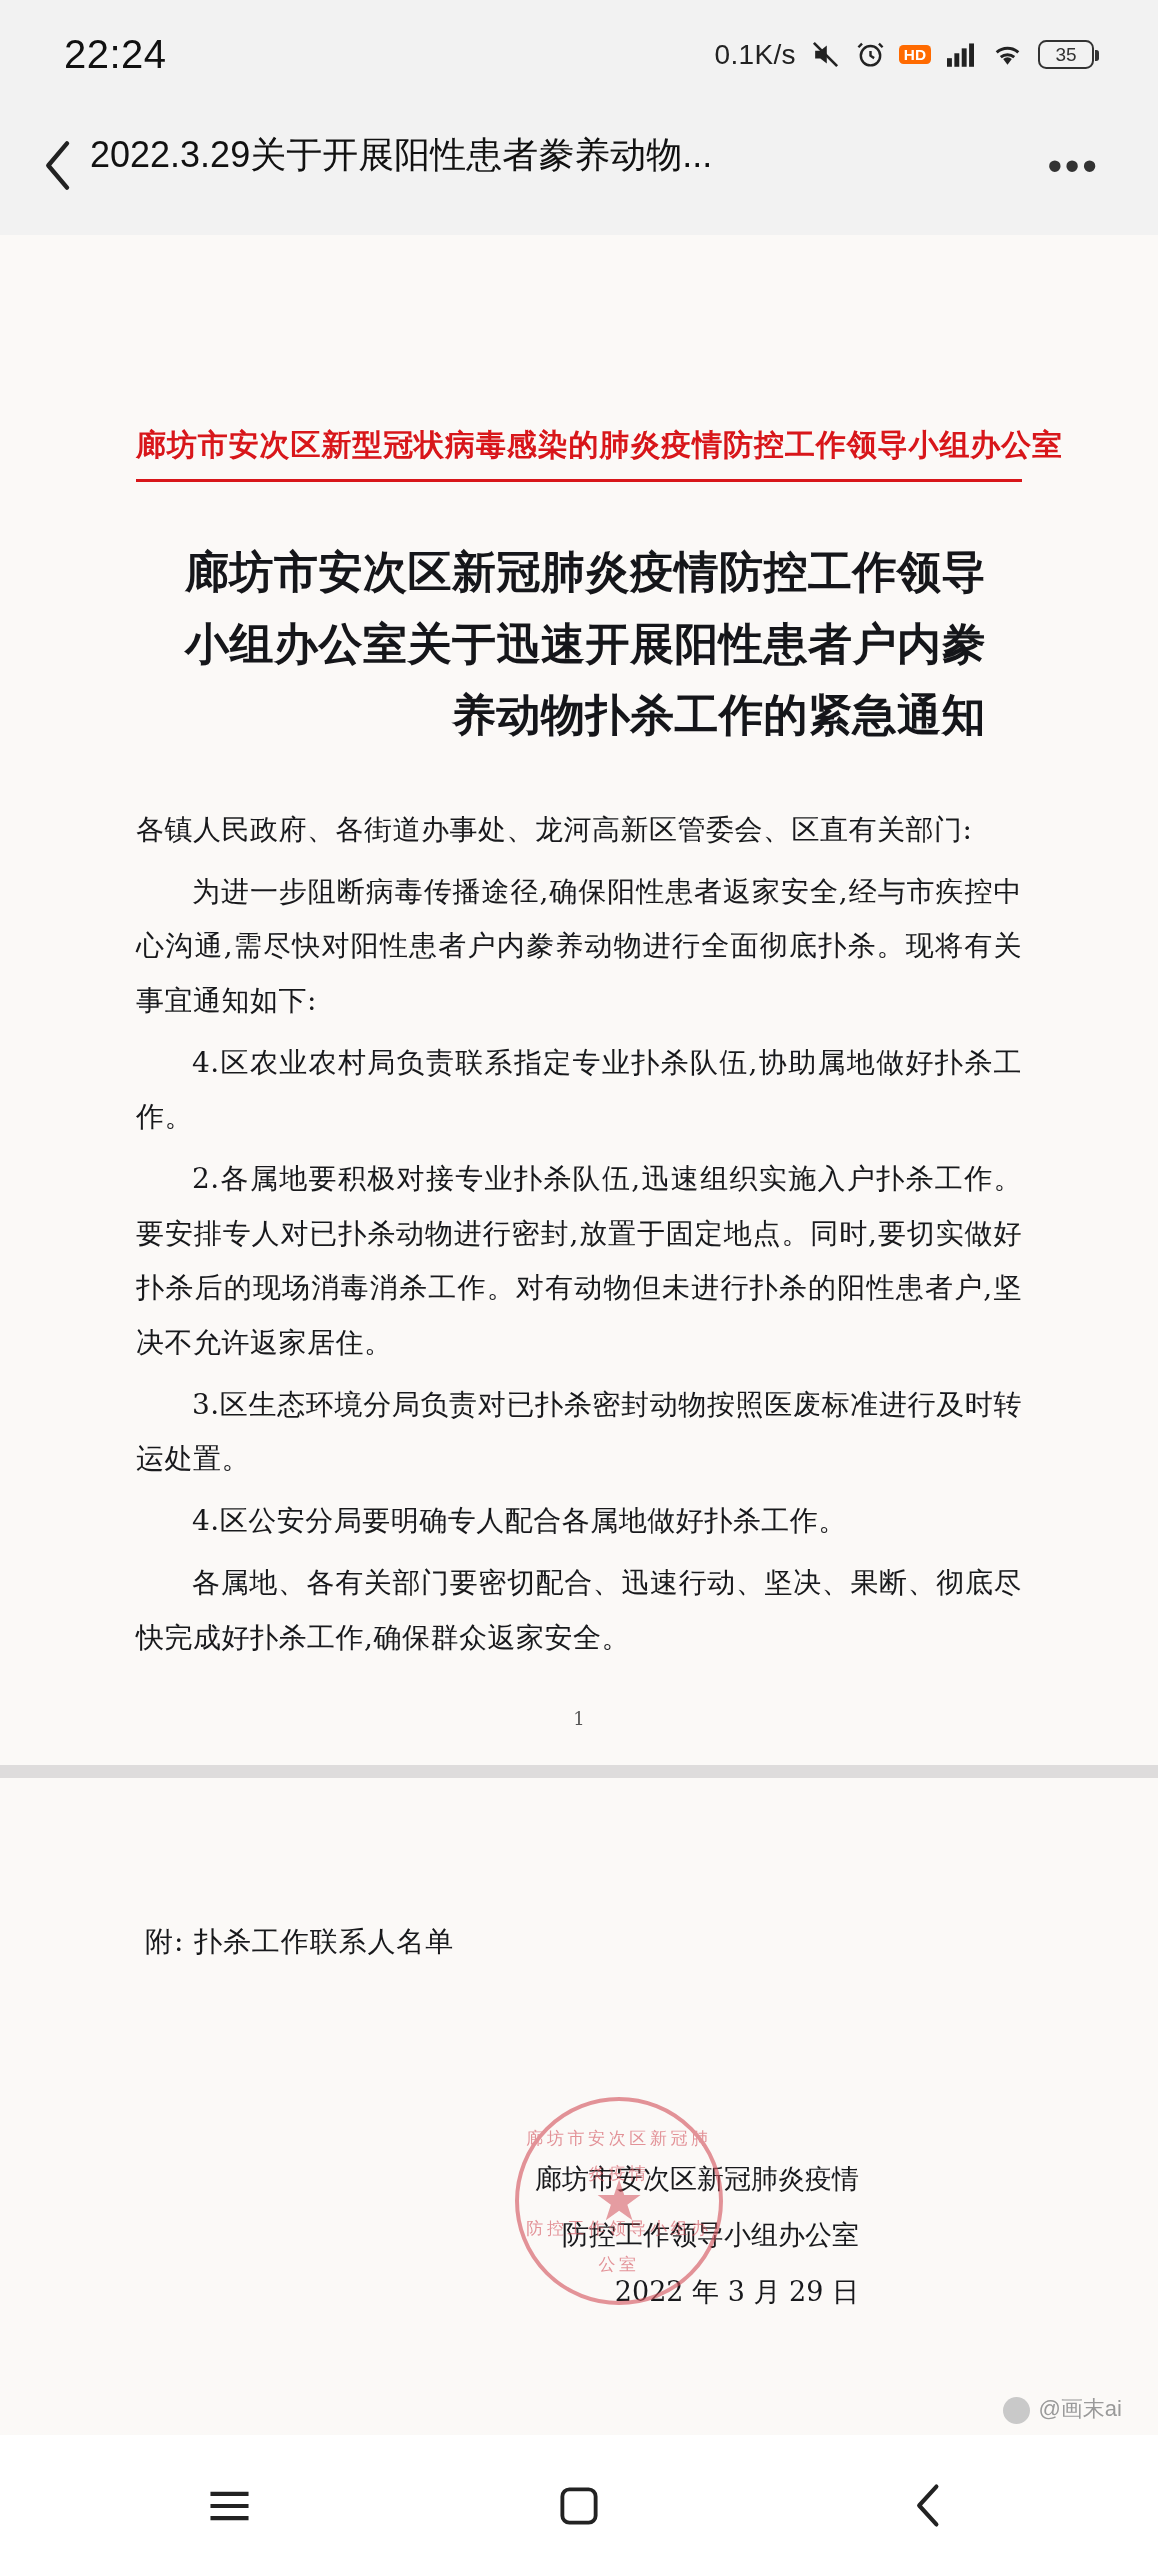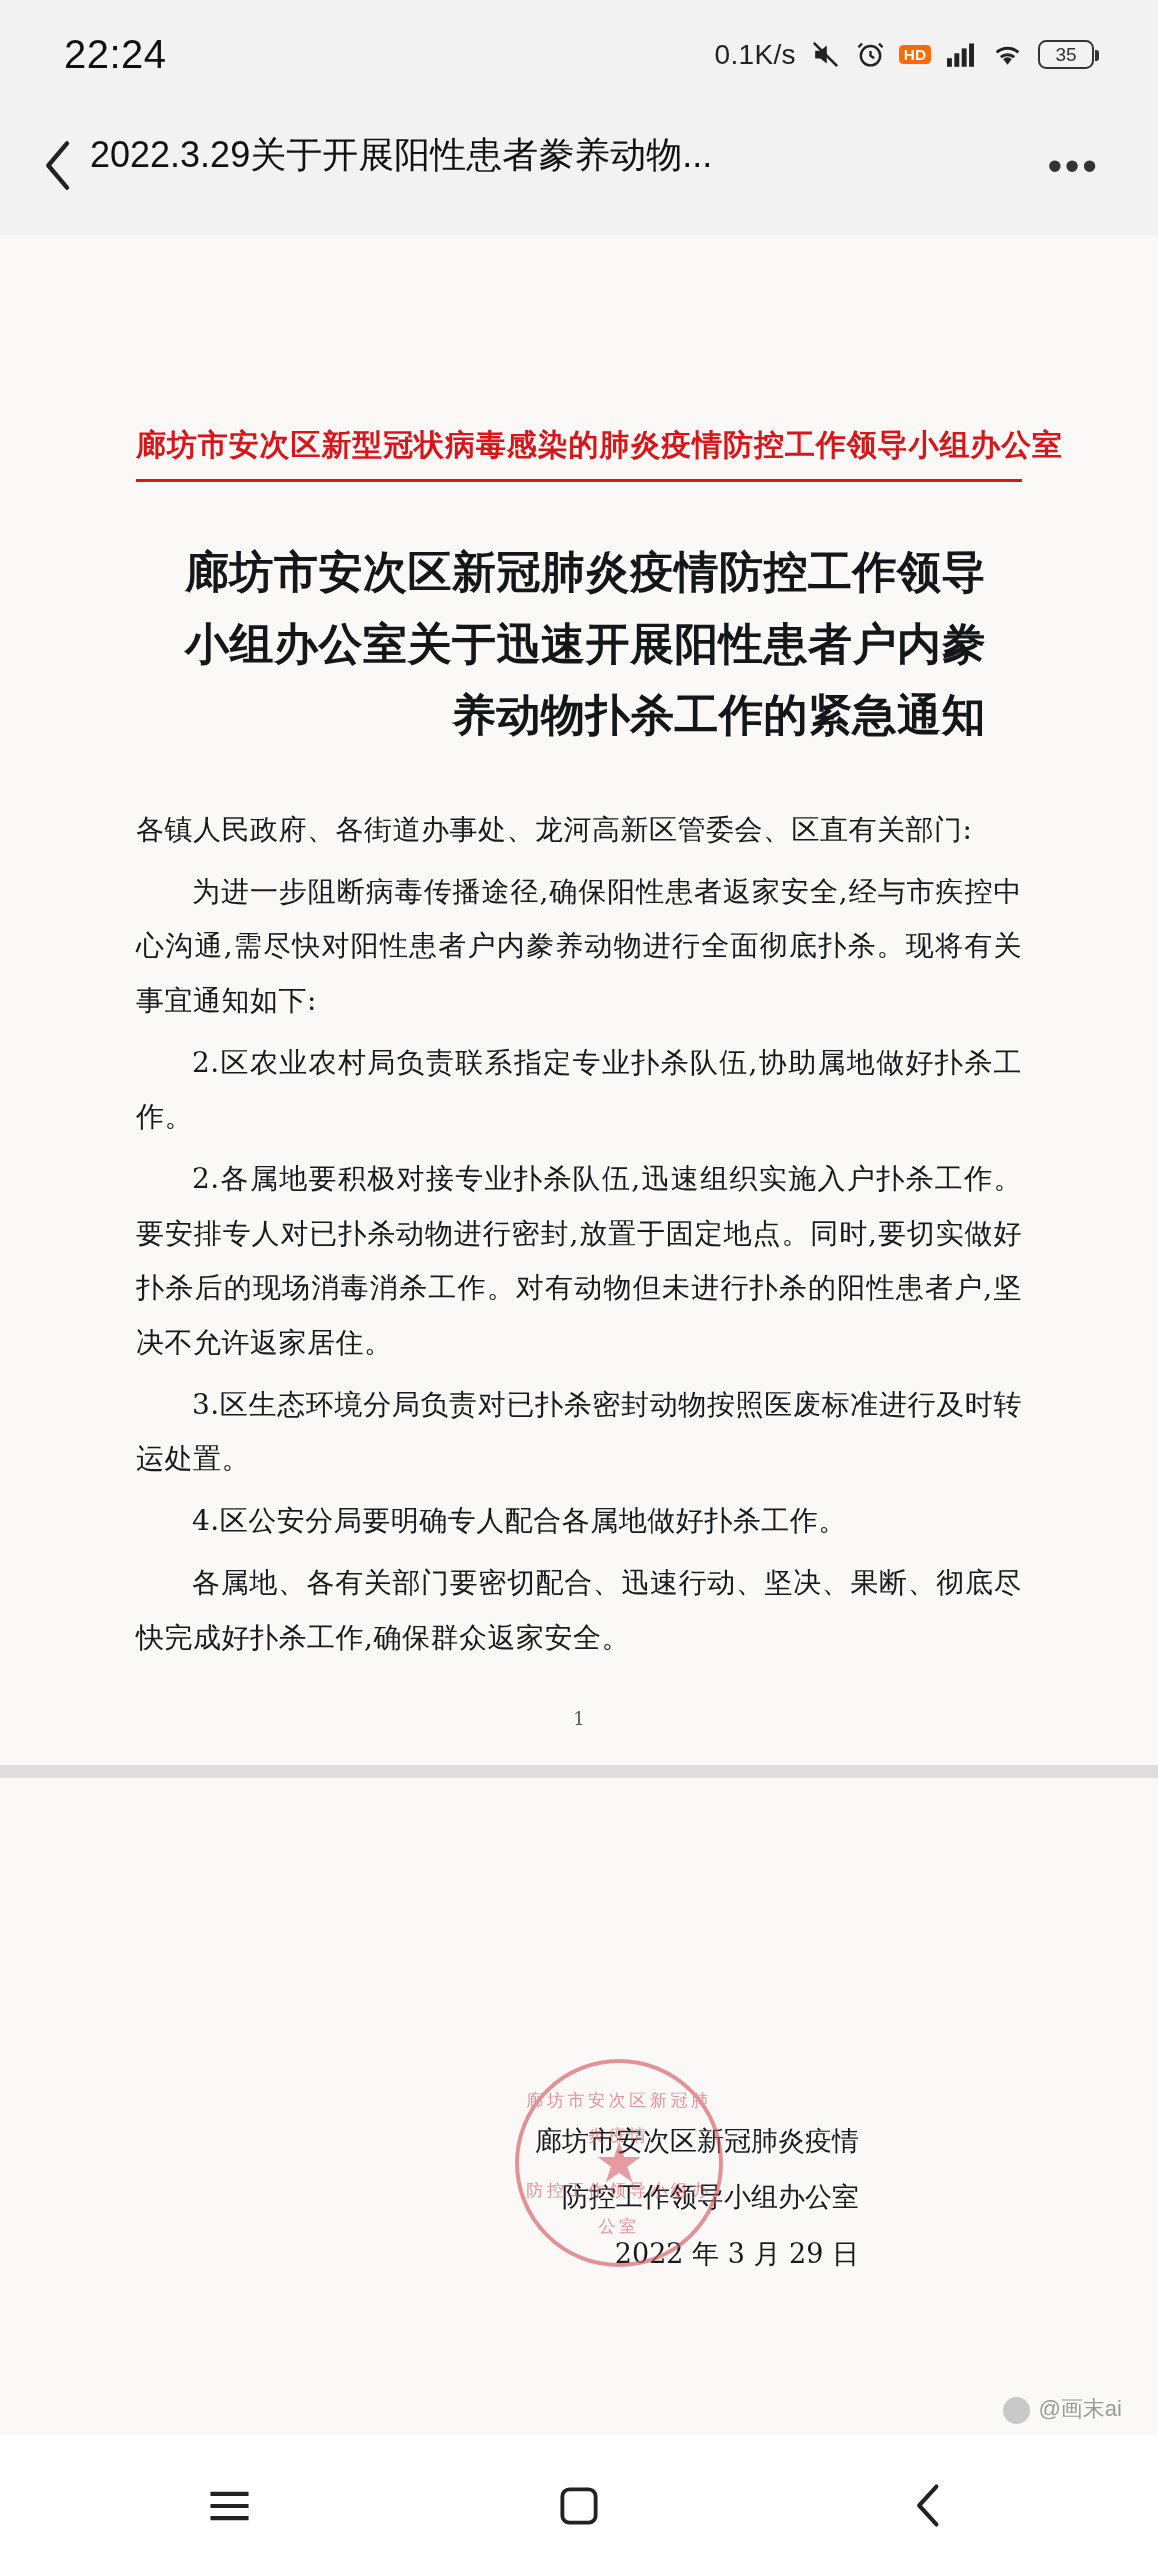--- a/index.html
+++ b/index.html
@@ -334,35 +334,36 @@
 
   <div class="page page-one">
     <div class="doc-inner">
       <div class="red-header">廊坊市安次区新型冠状病毒感染的肺炎疫情防控工作领导小组办公室</div>
       <div class="red-rule"></div>
       <div class="doc-title">廊坊市安次区新冠肺炎疫情防控工作领导小组办公室关于迅速开展阳性患者户内豢养动物扑杀工作的紧急通知</div>
 
       <div class="doc-body">
         <p>各镇人民政府、各街道办事处、龙河高新区管委会、区直有关部门:</p>
         <p class="p-indent">为进一步阻断病毒传播途径,确保阳性患者返家安全,经与市疾控中心沟通,需尽快对阳性患者户内豢养动物进行全面彻底扑杀。现将有关事宜通知如下:</p>
-        <p class="p-indent">2.区农业农村局负责联系指定专业扑杀队伍,协助属地做好扑杀工作。</p>
+        <p class="p-indent">4.区农业农村局负责联系指定专业扑杀队伍,协助属地做好扑杀工作。</p>
         <p class="p-indent">2.各属地要积极对接专业扑杀队伍,迅速组织实施入户扑杀工作。要安排专人对已扑杀动物进行密封,放置于固定地点。同时,要切实做好扑杀后的现场消毒消杀工作。对有动物但未进行扑杀的阳性患者户,坚决不允许返家居住。</p>
         <p class="p-indent">3.区生态环境分局负责对已扑杀密封动物按照医废标准进行及时转运处置。</p>
         <p class="p-indent">4.区公安分局要明确专人配合各属地做好扑杀工作。</p>
         <p class="p-indent">各属地、各有关部门要密切配合、迅速行动、坚决、果断、彻底尽快完成好扑杀工作,确保群众返家安全。</p>
       </div>
 
       <div class="page-num">1</div>
     </div>
   </div>
 
   <div class="page-gap"></div>
 
   <div class="page page-two">
     <div class="doc-inner">
+      <div class="attach">附: 扑杀工作联系人名单</div>
 
       <div class="signature">
         <div class="stamp">
           <span class="stamp-text-top">廊坊市安次区新冠肺炎疫情</span>
           <span class="stamp-star">★</span>
           <span class="stamp-text-bottom">防控工作领导小组办公室</span>
         </div>
         <div>廊坊市安次区新冠肺炎疫情</div>
         <div>防控工作领导小组办公室</div>
         <div>2022 年 3 月 29 日</div>

